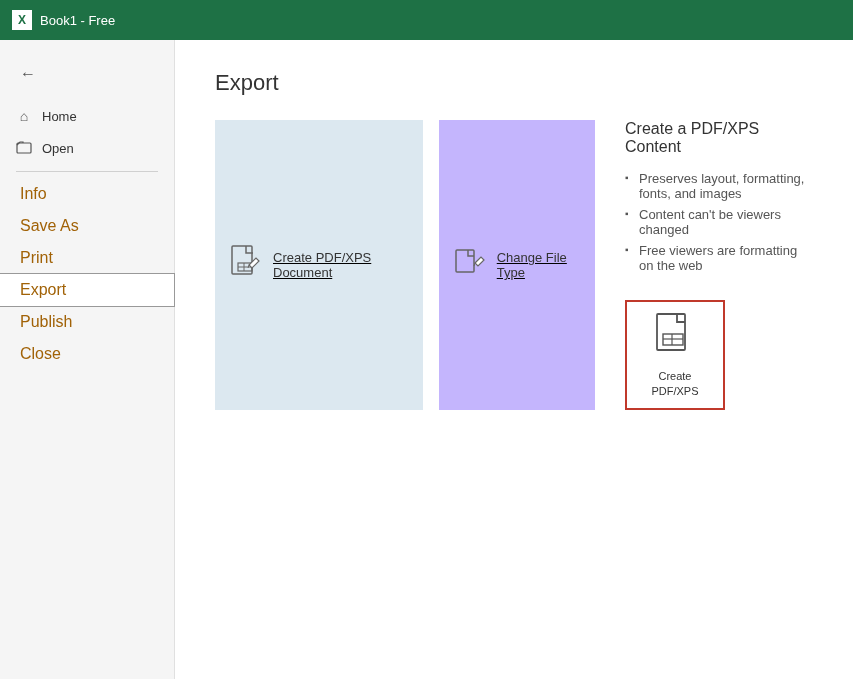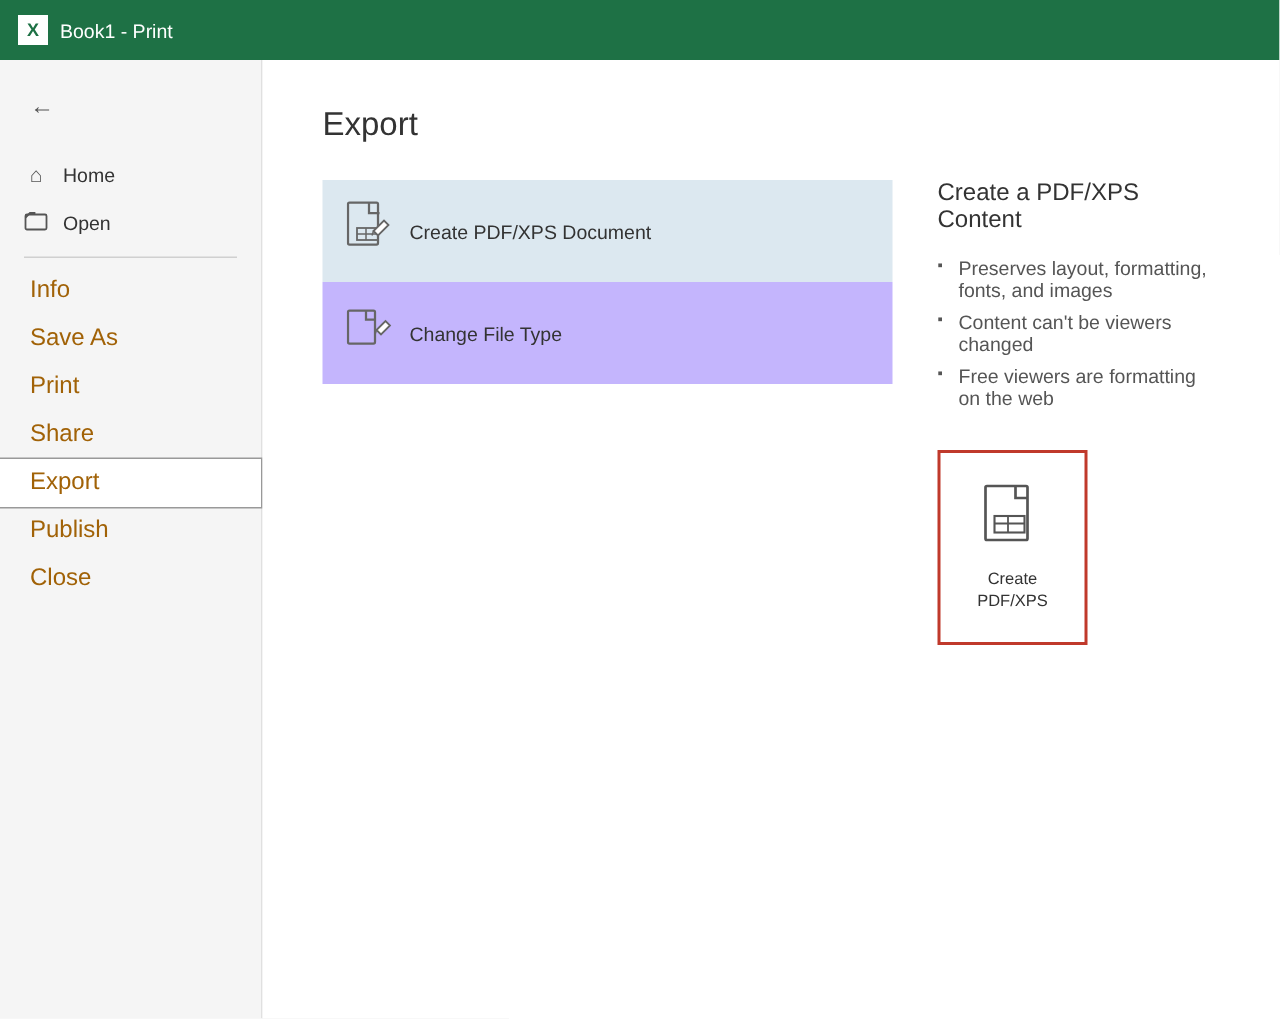--- a/index.html
+++ b/index.html
@@ -114,23 +114,24 @@
 
     .content-title {
       font-size: 22px;
       font-weight: 300;
       color: #333;
       margin-bottom: 24px;
     }
 
     .export-options {
       display: flex;
-      flex-direction: column;
-      gap: 0;
+      flex-direction: row;
+      gap: 16px;
       width: 380px;
+      text-decoration: underline;
     }
 
     .export-option {
       display: flex;
       align-items: center;
       gap: 14px;
       padding: 14px 16px;
       cursor: pointer;
       border: none;
       background: #c4b5fd;
@@ -177,21 +178,21 @@
       position: absolute;
       left: 0;
       color: #555;
       font-size: 10px;
       top: 4px;
     }
 
     
     .pdf-card {
       width: 100px;
-      height: 130px;
+      height: 110px;
       border: 2px solid #c0392b;
       display: flex;
       flex-direction: column;
       align-items: center;
       justify-content: center;
       cursor: pointer;
       background: white;
       gap: 6px;
       padding: 10px;
     }
@@ -219,21 +220,21 @@
       height: 34px;
     }
   </style>
 </head>
 <body>
 
 <div class="title-bar">
   <div class="title-bar-icon">
     <span>X</span>
   </div>
-  <span class="title-bar-text">Book1  -  Print</span>
+  <span class="title-bar-text">Book1  -  Free</span>
 </div>
 
 <div class="main-area">
 
   <div class="sidebar">
 
     <div class="sidebar-back">
       <span>←</span>
     </div>
 
@@ -254,23 +255,20 @@
     <div class="sidebar-divider"></div>
 
     <div class="sidebar-menu-item">
       <span>Info</span>
     </div>
     <div class="sidebar-menu-item">
       <span>Save As</span>
     </div>
     <div class="sidebar-menu-item">
       <span>Print</span>
-    </div>
-    <div class="sidebar-menu-item">
-      <span>Share</span>
     </div>
     <div class="sidebar-menu-item active">
       <span>Export</span>
     </div>
     <div class="sidebar-menu-item">
       <span>Publish</span>
     </div>
     <div class="sidebar-menu-item">
       <span>Close</span>
     </div>

